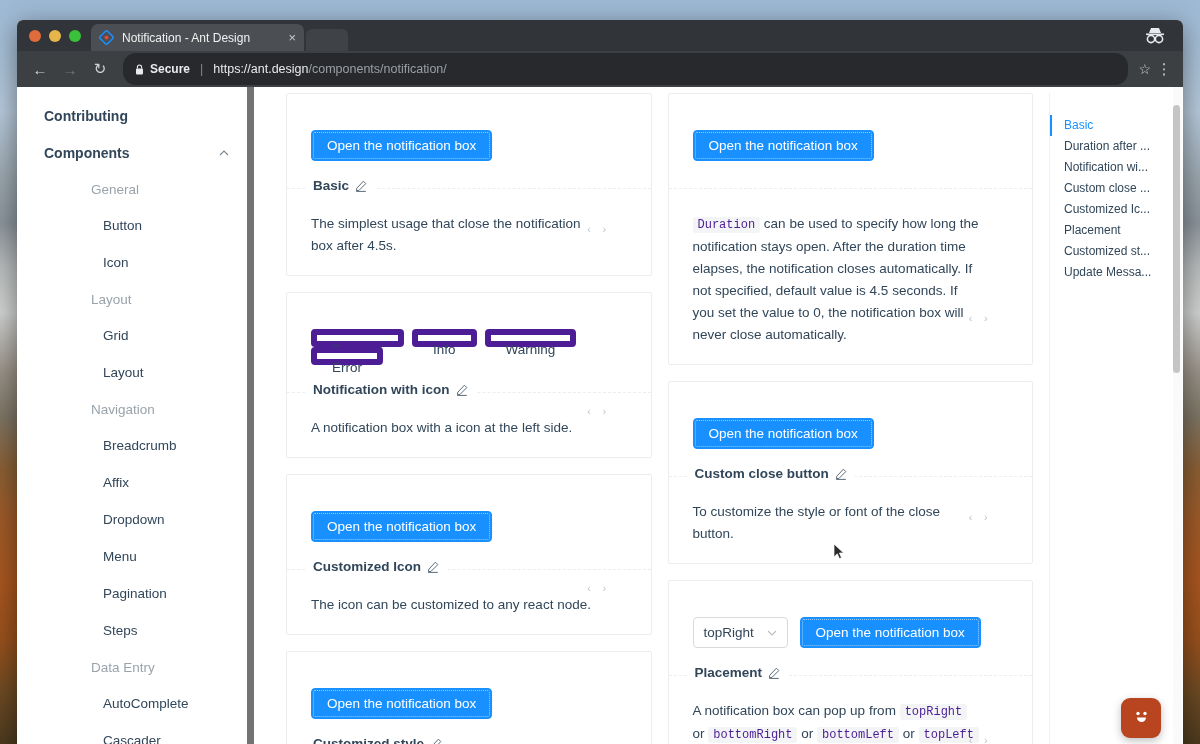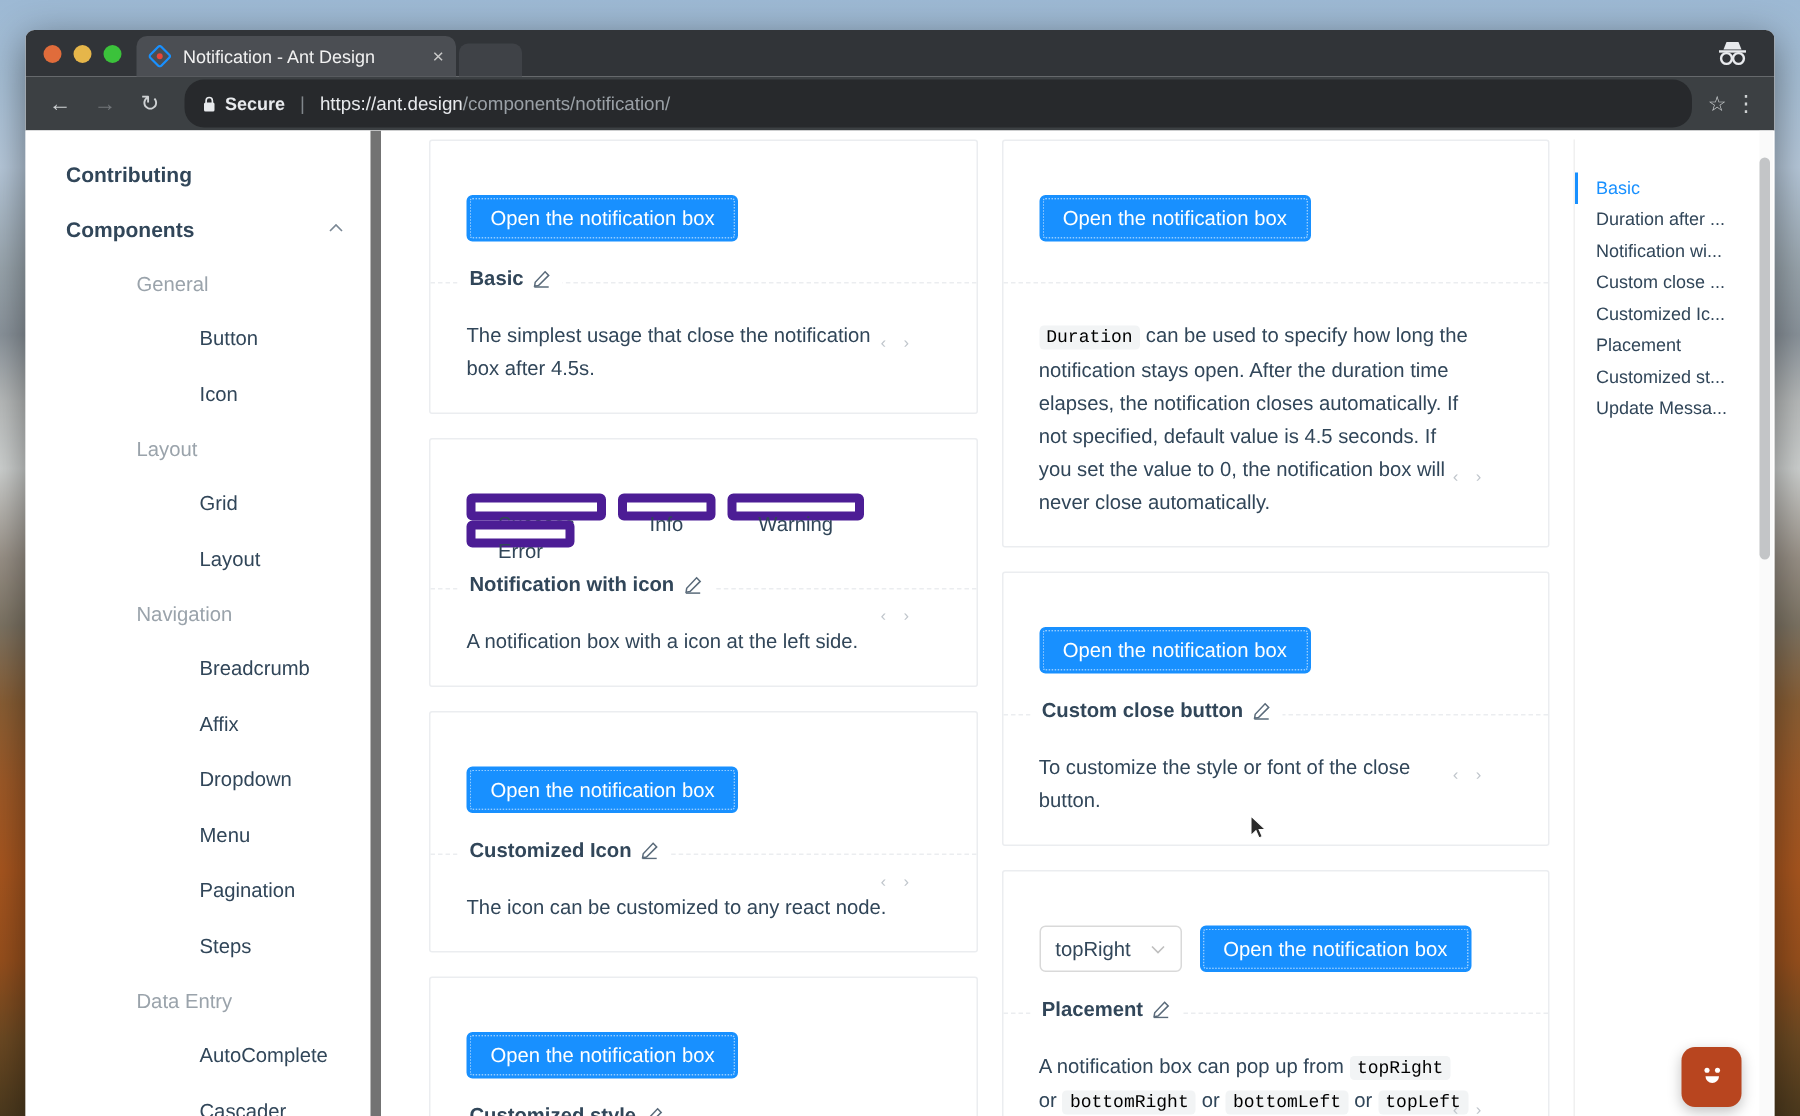--- a/index.html
+++ b/index.html
@@ -102,22 +102,22 @@
     padding: 0 0 0 27px; height: 37px; display: flex; align-items: center;
     font-size: 14px; color: #314659; font-weight: 600; cursor: pointer;
     justify-content: space-between; padding-right: 18px;
   }
   .nav-top-item .caret { font-size: 10px; color: #7a8794; }
   .nav-group {
     padding-left: 57px; height: 36px; display: flex; align-items: center;
     font-size: 13.5px; color: #9aa3ab; margin-left: 17px;
   }
   .nav-item {
-    padding-left: 116px; height: 37px; display: flex; align-items: center;
-    font-size: 13.5px; color: #314659; cursor: pointer;
+    padding-left: 74px; height: 37px; display: flex; align-items: center;
+    font-size: 13.5px; color: #314659; cursor: pointer; margin-left: 12px;
   }
 
   
   .content {
     flex: 1; display: flex; gap: 16px; padding: 6px 16px 0 32px;
     overflow: hidden; position: relative;
   }
   .col { flex: 1 1 0; display: flex; flex-direction: column; gap: 16px; min-width: 0; }
 
   .demo-card {
@@ -159,21 +159,21 @@
   .btn-row { display: flex; flex-wrap: wrap; }
   .select-box {
     display: inline-flex; align-items: center; justify-content: space-between;
     width: 95px; height: 31px; border: 1px solid #d9d9d9; border-radius: 4px;
     padding: 0 10px; font-size: 13.5px; color: #314659; cursor: pointer;
     margin-right: 12px; background: #fff;
   }
   .select-caret { color: #bfbfbf; font-size: 9px; }
   code.inline {
     background: #f2f4f5; border-radius: 3px; padding: 1px 5px;
-    font-family: "Liberation Mono", monospace; font-size: 12px; color: #000000;
+    font-family: "Liberation Mono", monospace; font-size: 12px; color: #4c1d95;
   }
 
   
   .toc {
     width: 118px; flex: 0 0 118px; padding: 22px 0 0 0;
     border-left: 1px solid #f0f0f0;
   }
   .toc-item {
     font-size: 12px; color: #314659; padding: 2px 4px 2px 14px;
     line-height: 17px; white-space: nowrap; overflow: hidden;

